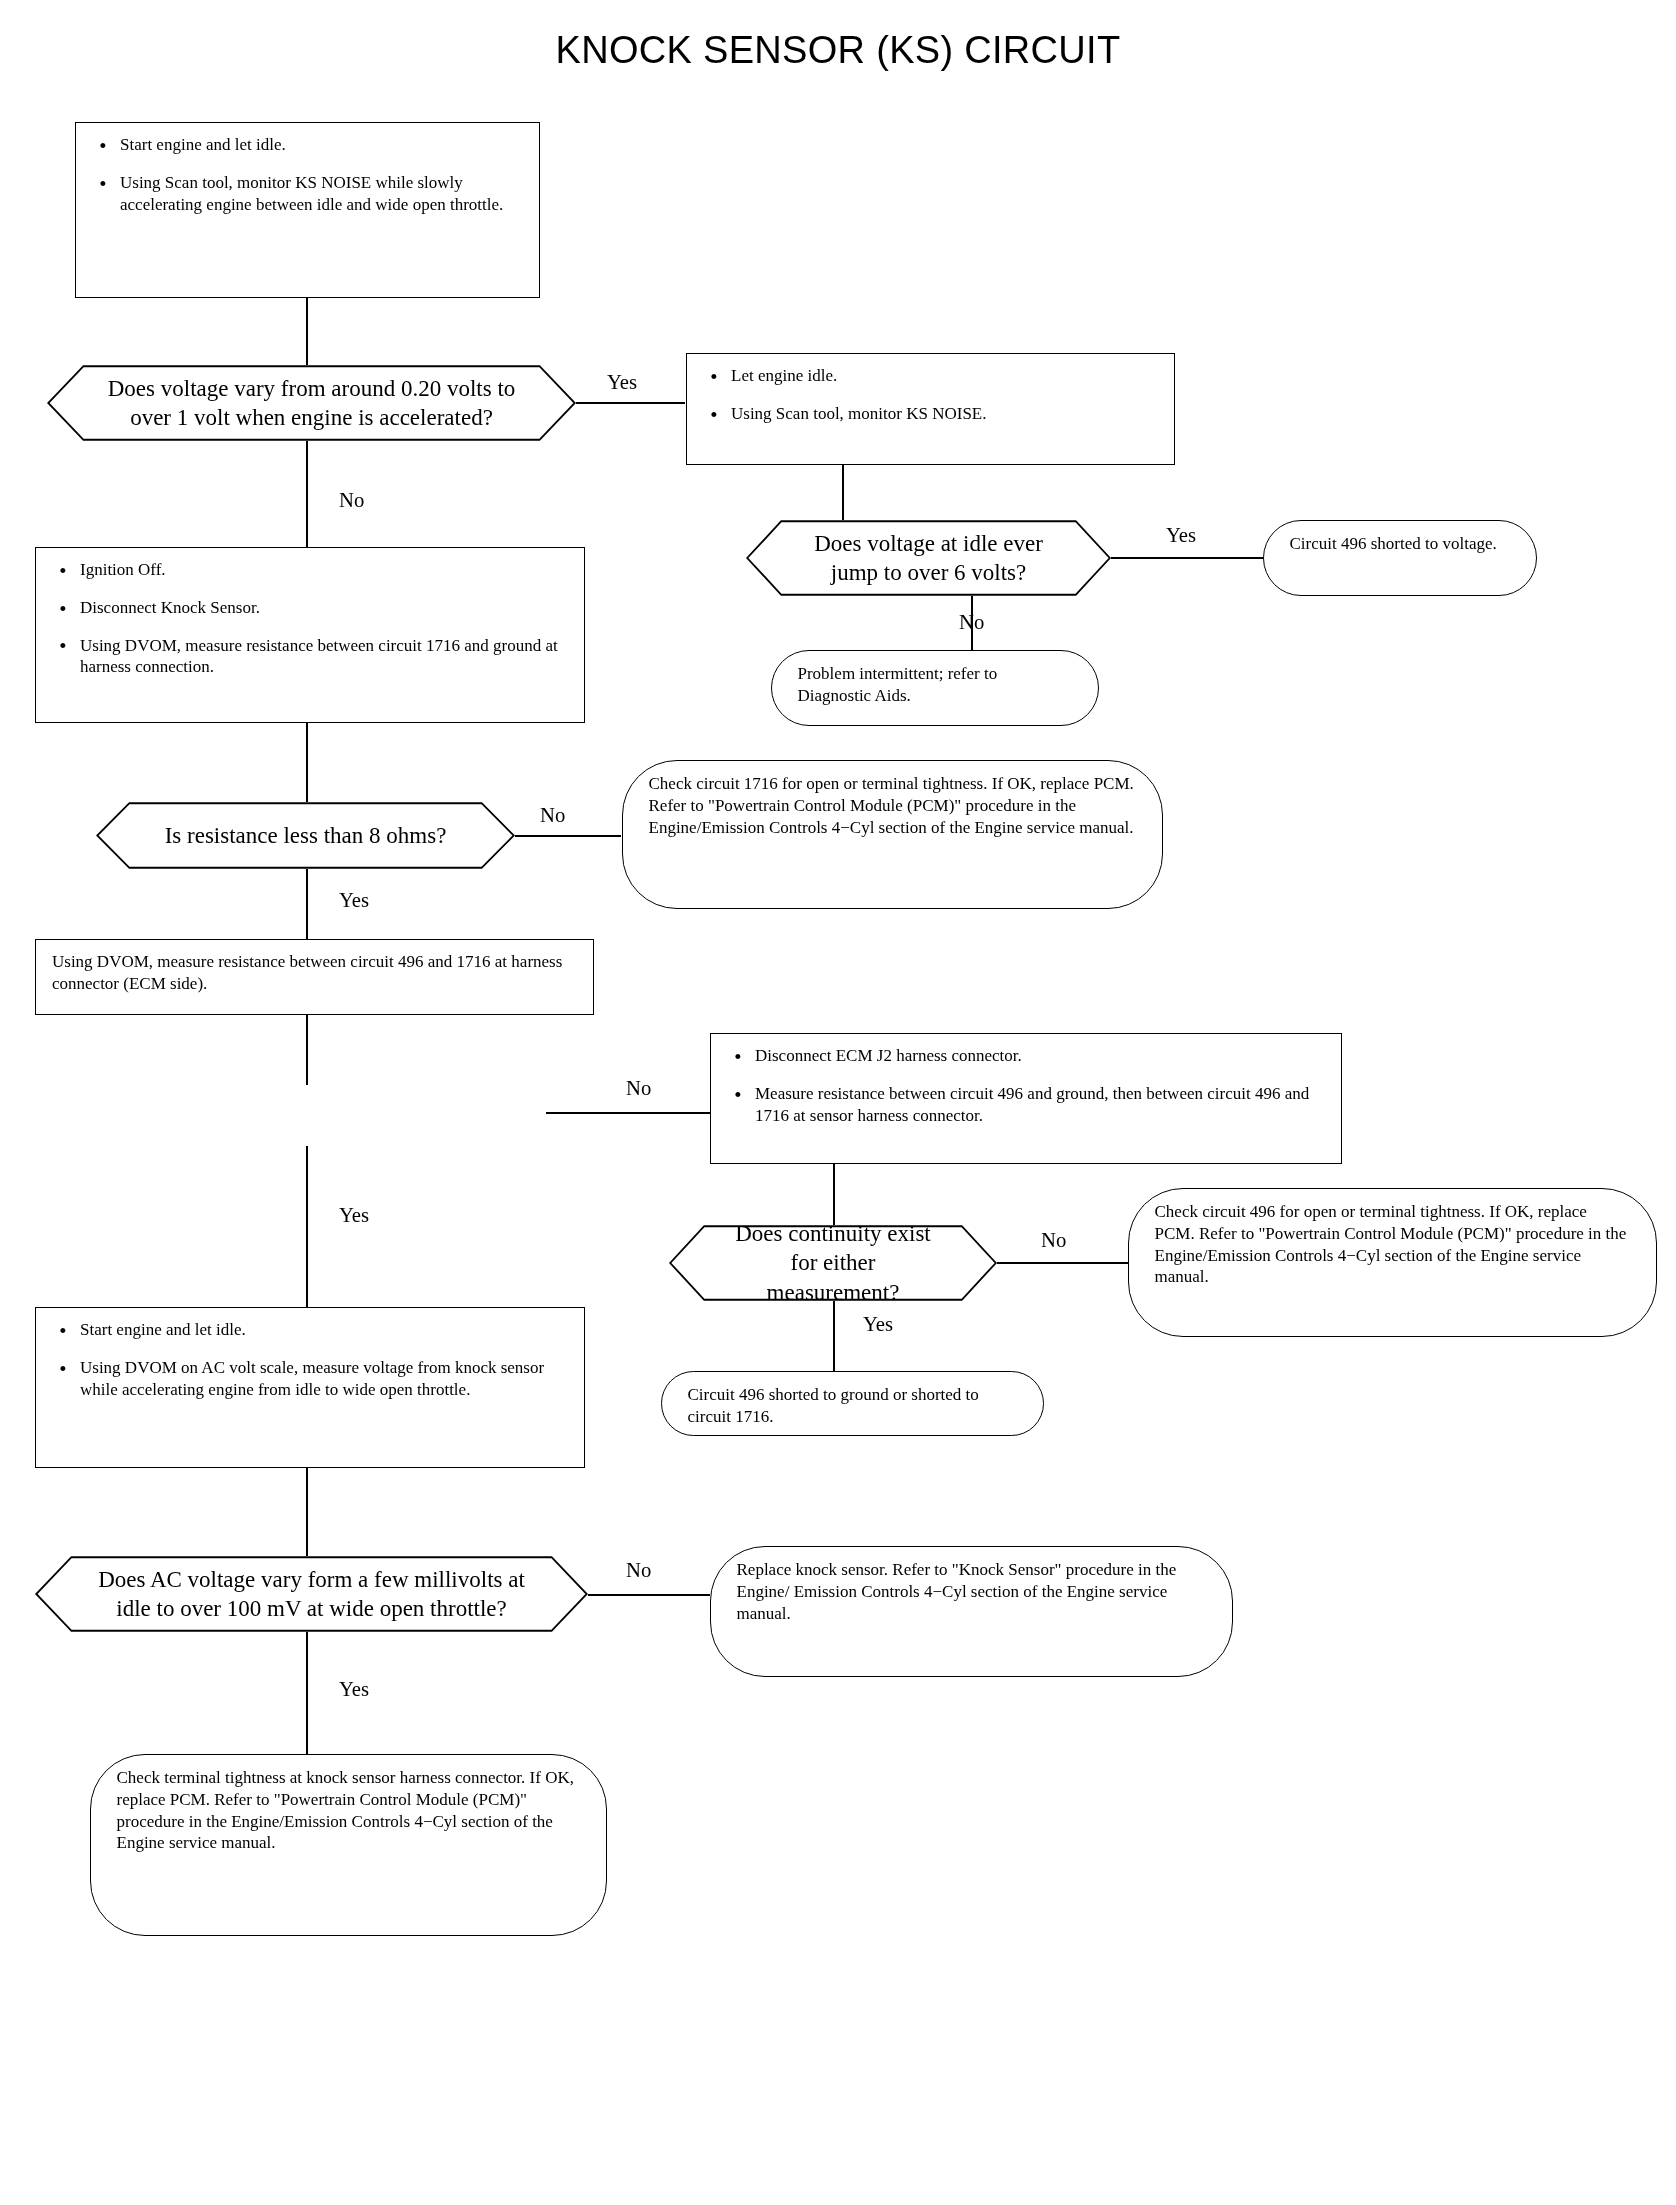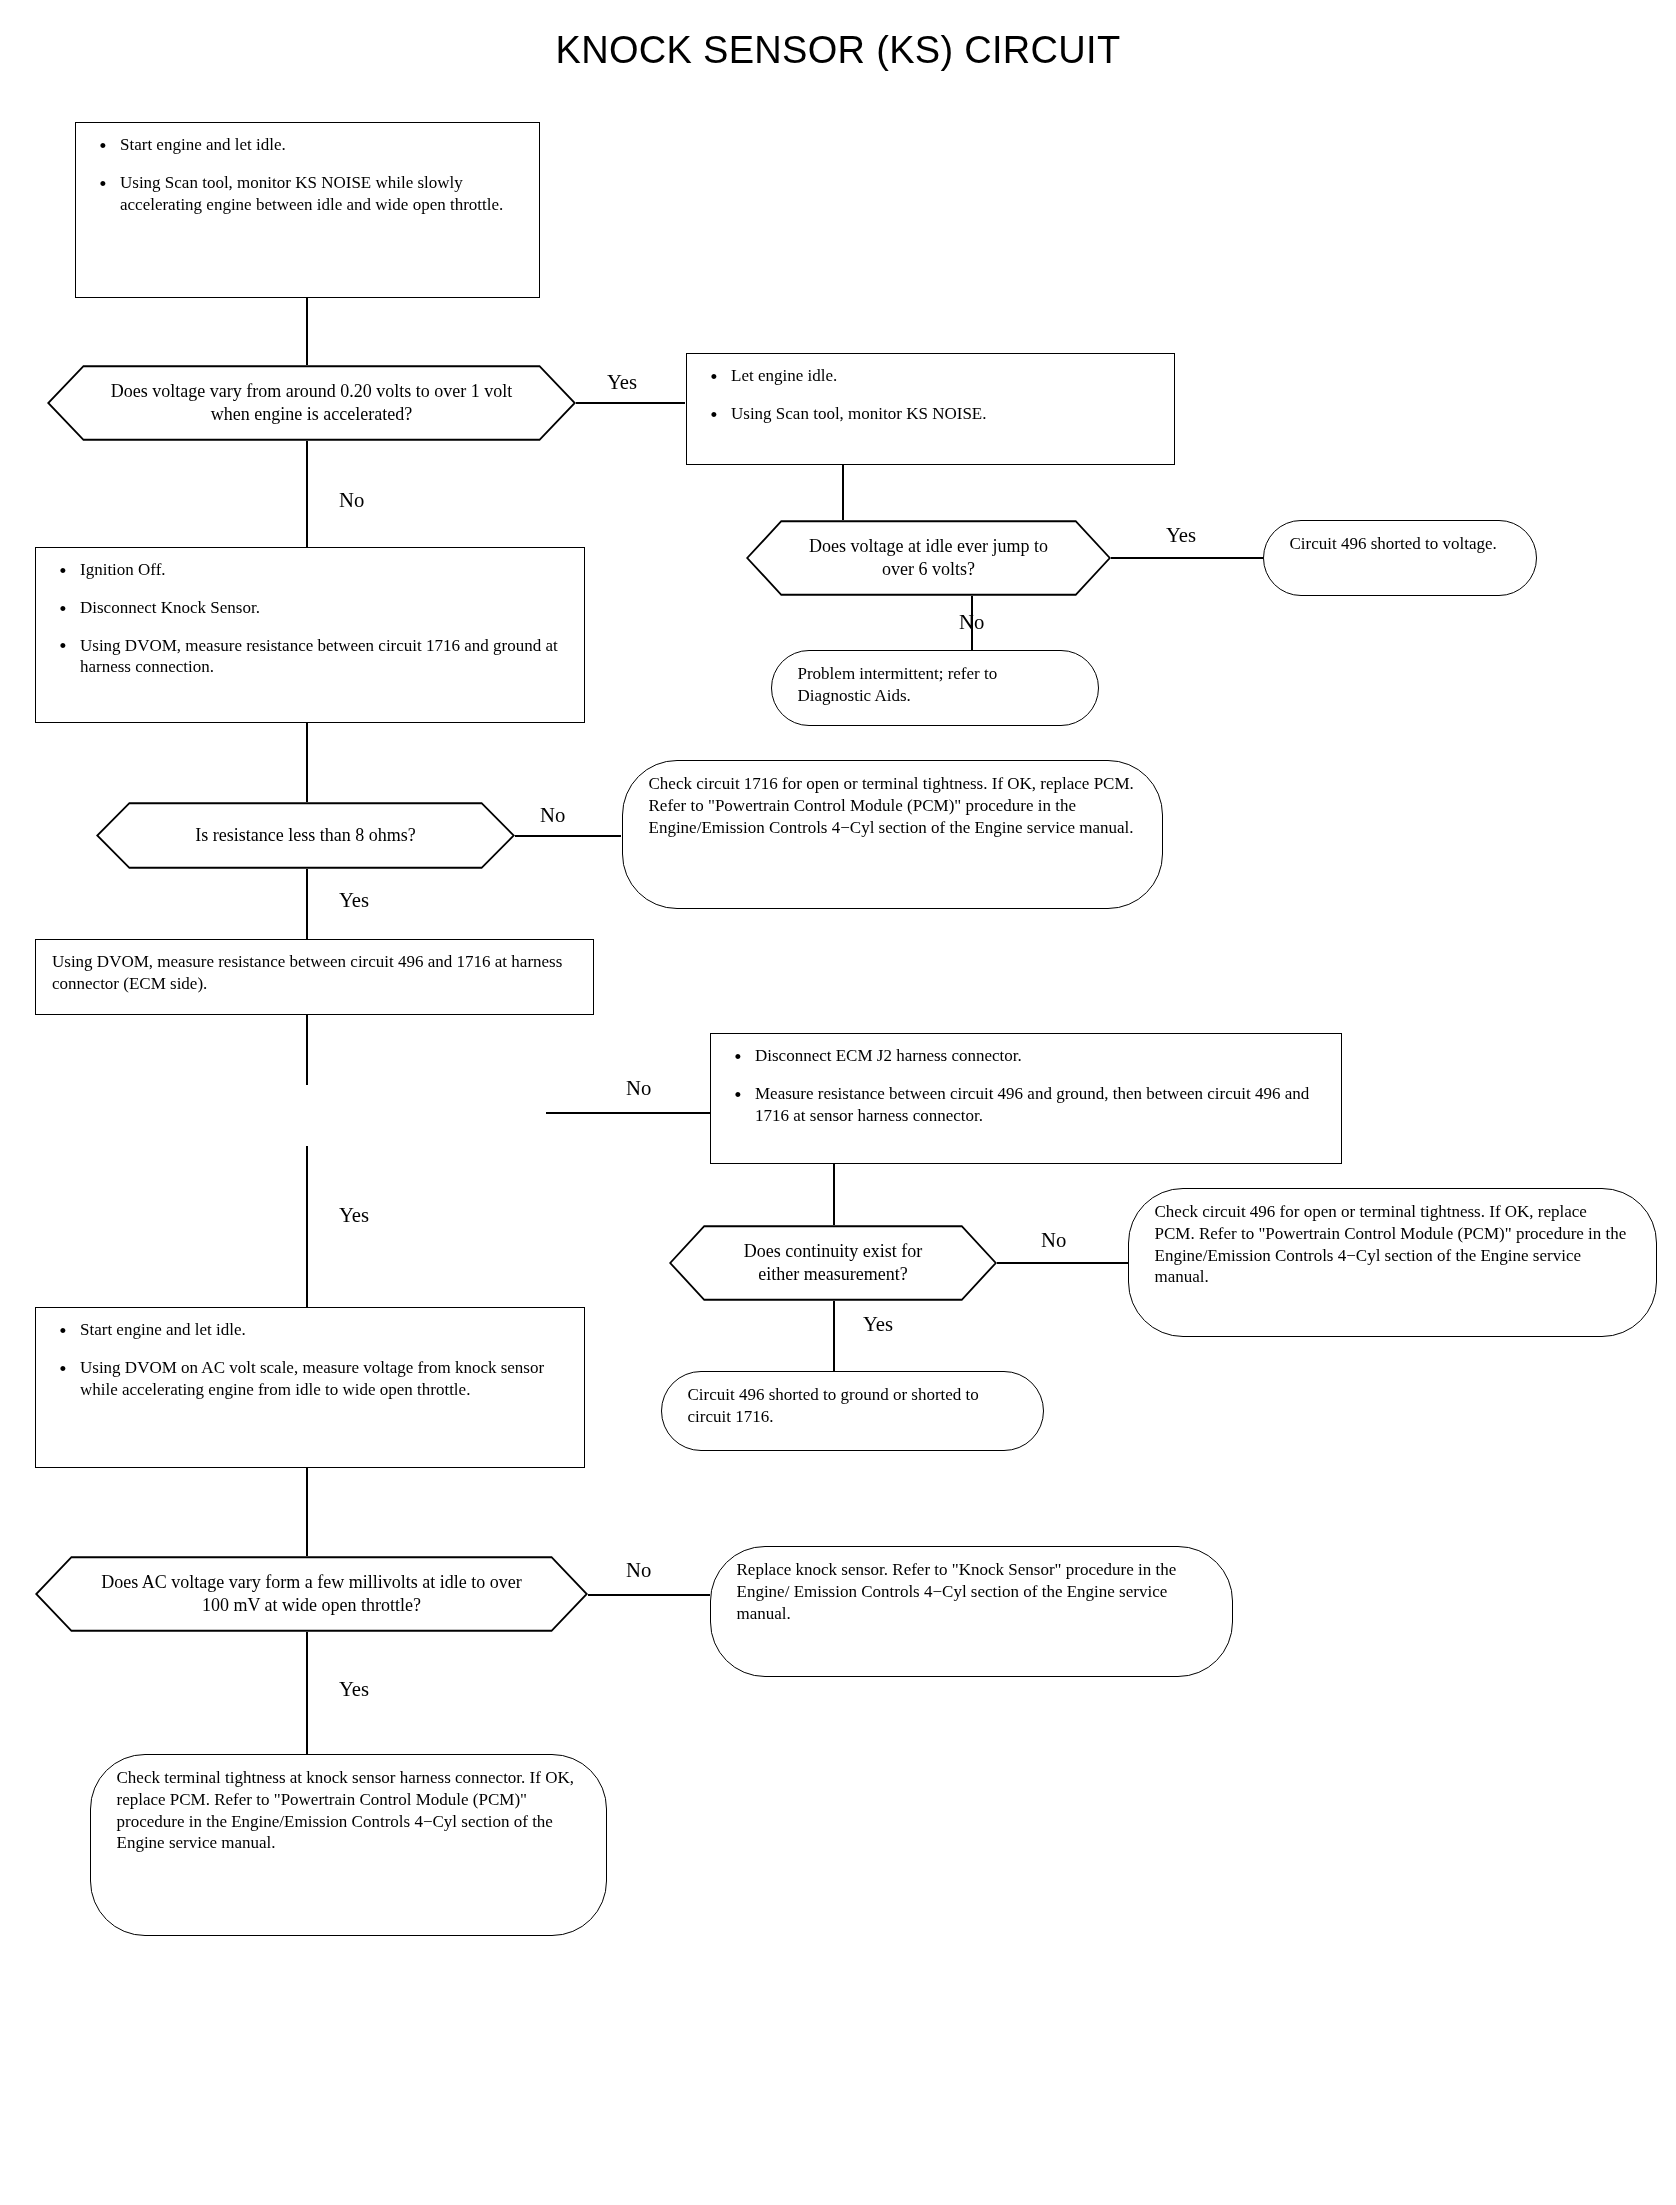--- a/index.html
+++ b/index.html
@@ -66,21 +66,21 @@
     position: absolute;
     left: -20.7px;
     top: -1.2px;
     font-size: 20.7px;
   }
   
   .hex {
     position: absolute;
     box-sizing: border-box;
     background: #ffffff;
-    font-size: 18px;
+    font-size: 23px;
     line-height: 1.28;
   }
   .hex .hexbg {
     position: absolute;
     inset: 0;
   }
   .hex .hexbg svg { width: 100%; height: 100%; display: block; }
   .hex .htxt {
     position: relative;
     height: 100%;
@@ -270,21 +270,21 @@
   <div class="ln hln" style="left:997px; top:1262px; width:131px;"></div>
   <div class="lbl" style="left:1041px; top:1229px;">No</div>
 
   <div class="ln vln" style="left:833px; top:1301px; height:70px;"></div>
   <div class="lbl" style="left:863px; top:1313px;">Yes</div>
 
   <div class="node round" style="left:1128px; top:1188px; width:529px; height:149px;">
     <div class="inner">Check circuit 496 for open or terminal tightness. If OK, replace PCM. Refer to "Powertrain Control Module (PCM)" procedure in the Engine/Emission Controls 4−Cyl section of the Engine service manual.</div>
   </div>
 
-  <div class="node round" style="left:661px; top:1371px; width:383px; height:80px;">
+  <div class="node round" style="left:661px; top:1371px; width:383px; height:65px;">
     <div class="inner">Circuit 496 shorted to ground or shorted to circuit 1716.</div>
   </div>
 
   <div class="node round" style="left:710px; top:1546px; width:523px; height:131px;">
     <div class="inner">Replace knock sensor. Refer to "Knock Sensor" procedure in the Engine/ Emission Controls 4−Cyl section of the Engine service manual.</div>
   </div>
 
 </div>
 
 

